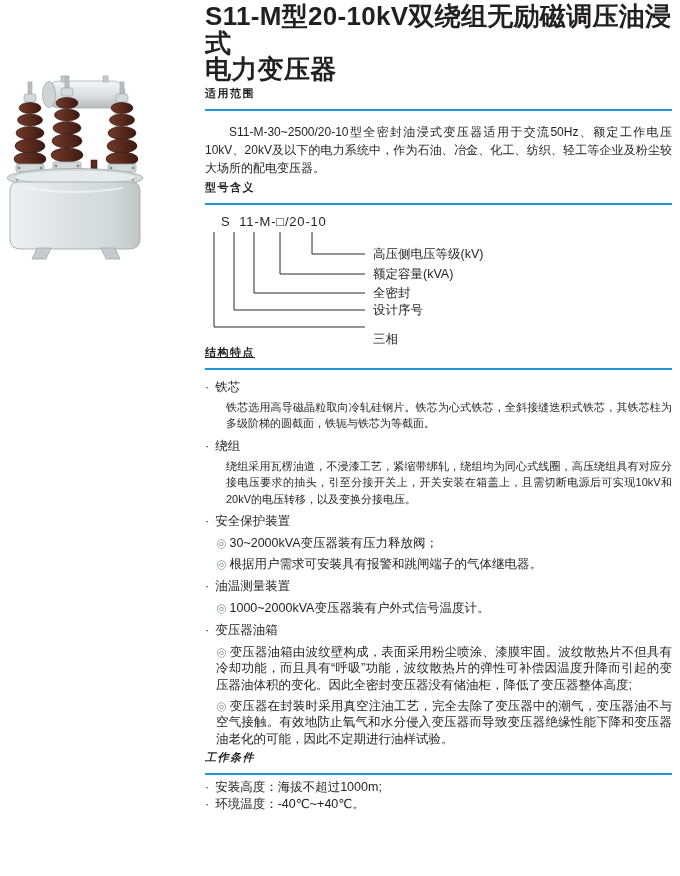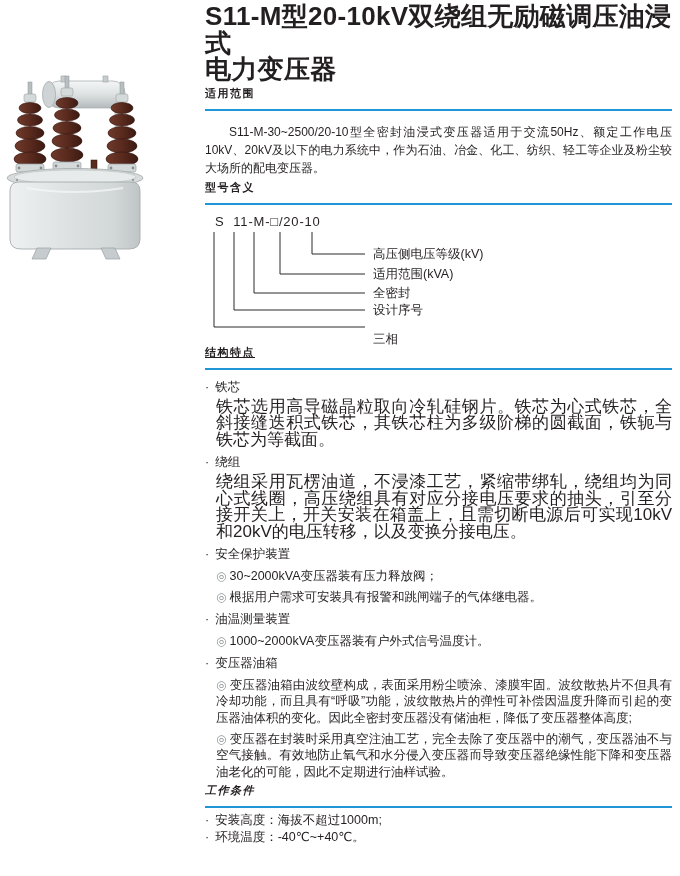--- a/index.html
+++ b/index.html
@@ -24,29 +24,29 @@
   .sec-scope { margin-top:13px; }
   .sec-model { margin-top:23px; }
   .sec-structure { margin-top:24px;text-decoration:underline; }
   .sec-conditions { margin-top:12px;font-style:italic; }
 
   p.para { margin:12px 0 0 0; font-size:12px; line-height:18px; text-align:justify; }
   .indent { text-indent:2em; }
 
   
   .diagram { position:relative; margin-top:9px; height:128px; }
-  .dcode { position:absolute; left:10px; top:0; font-size:13px; letter-spacing:.8px; white-space:pre;text-align:right; }
+  .dcode { position:absolute; left:16px; top:0; font-size:13px; letter-spacing:.8px; white-space:pre;text-align:right; }
   .dlines { position:absolute; left:0; top:0; }
   .dlabel { position:absolute; left:168px; font-size:12.5px; line-height:14px; white-space:nowrap; }
 
   
   .features { margin-top:9px; }
   .feat-title { margin:6px 0 0 0; font-size:12.5px; line-height:17px; }
   .features .feat-title:first-child { margin-top:0; }
-  p.feat-para { margin:3px 0 0 11px; font-size:17px; line-height:16.5px; text-align:justify; }
+  p.feat-para { margin:3px 0 0 21px; font-size:11px; line-height:16.5px; text-align:justify; }
   p.sub-item { margin:4.5px 0 0 11px; font-size:12.5px; line-height:16.5px; text-align:justify; }
   .dot { margin-right:6px; }
   .circ { color:#8b9496; margin-right:3px; font-size:12px; }
 
   
   .conds { margin-top:5px; }
   p.cond { margin:0; font-size:12.5px; line-height:15.5px; }
   p.cond + p.cond { margin-top:1px; }
 </style>
 </head>
@@ -159,21 +159,21 @@
     <div class="diagram">
       <div class="dcode">S  11-M-□/20-10</div>
       <svg class="dlines" width="467" height="128" xmlns="http://www.w3.org/2000/svg">
         <polyline points="107,18 107,40 160,40" fill="none" stroke="#2a2a2a" stroke-width="1"></polyline>
         <polyline points="75,18 75,60 160,60" fill="none" stroke="#2a2a2a" stroke-width="1"></polyline>
         <polyline points="49,18 49,79 160,79" fill="none" stroke="#2a2a2a" stroke-width="1"></polyline>
         <polyline points="29,18 29,96 160,96" fill="none" stroke="#2a2a2a" stroke-width="1"></polyline>
         <polyline points="9,18 9,113 160,113" fill="none" stroke="#2a2a2a" stroke-width="1"></polyline>
       </svg>
       <div class="dlabel" style="top:33px">高压侧电压等级(kV)</div>
-      <div class="dlabel" style="top:53px">适用范围(kVA)</div>
+      <div class="dlabel" style="top:53px">额定容量(kVA)</div>
       <div class="dlabel" style="top:72px">全密封</div>
       <div class="dlabel" style="top:89px">设计序号</div>
       <div class="dlabel" style="top:118px">三相</div>
     </div>
 
     <h2 class="sec sec-structure">结构特点</h2>
     <div class="features">
 
       <div class="feat-title"><span class="dot">·</span><span>铁芯</span></div>
       <p class="feat-para">铁芯选用高导磁晶粒取向冷轧硅钢片。铁芯为心式铁芯，全斜接缝迭积式铁芯，其铁芯柱为多级阶梯的圆截面，铁轭与铁芯为等截面。</p>

